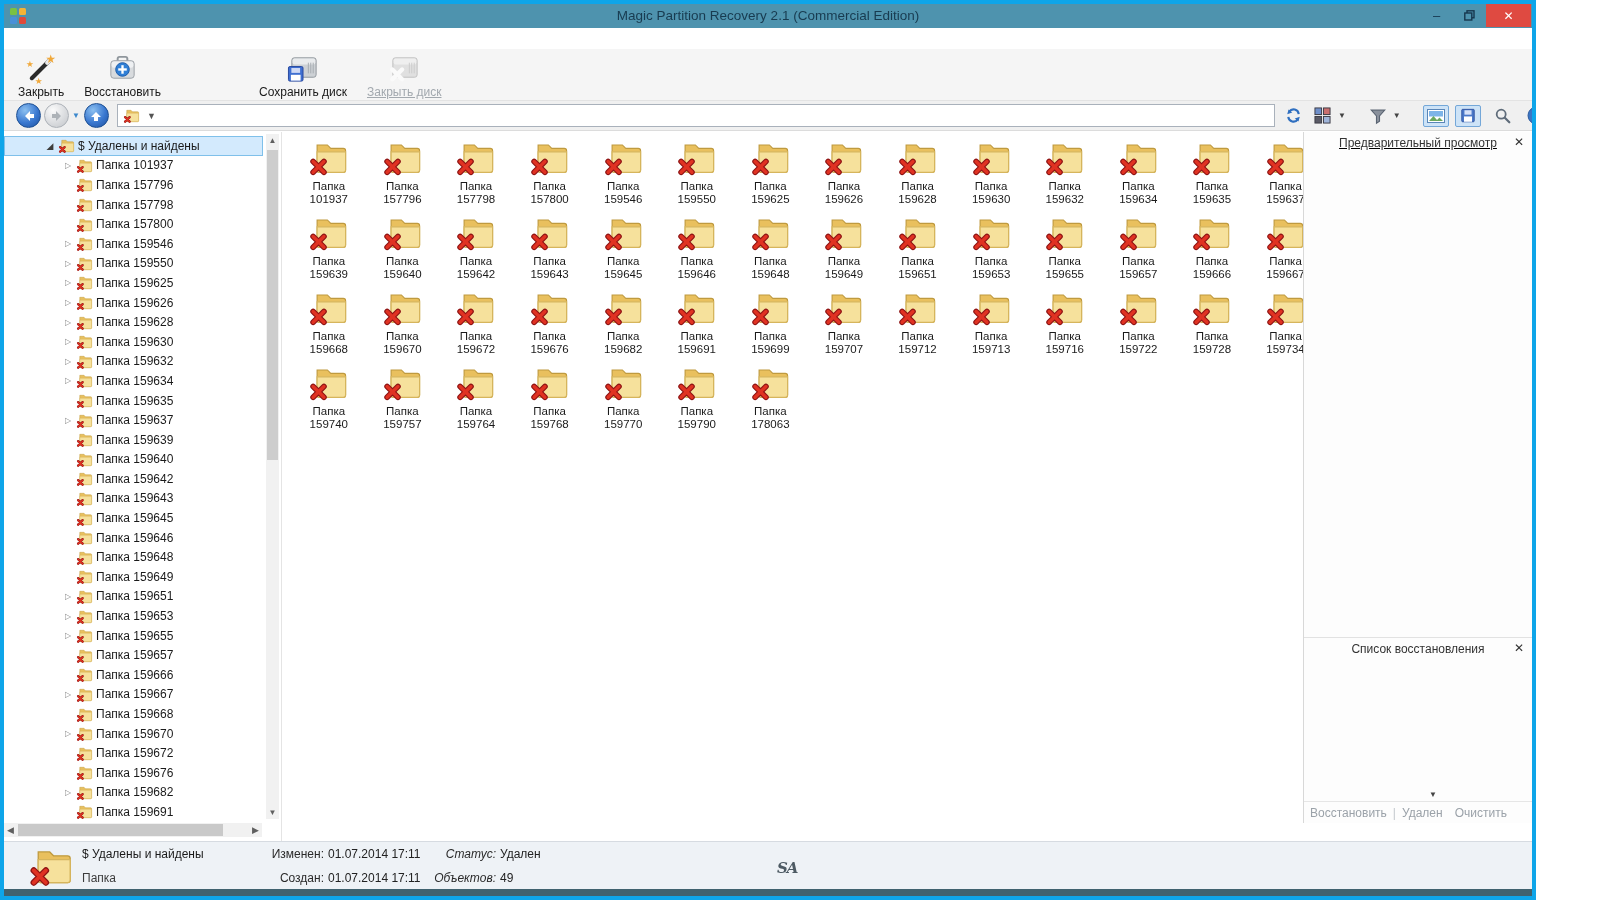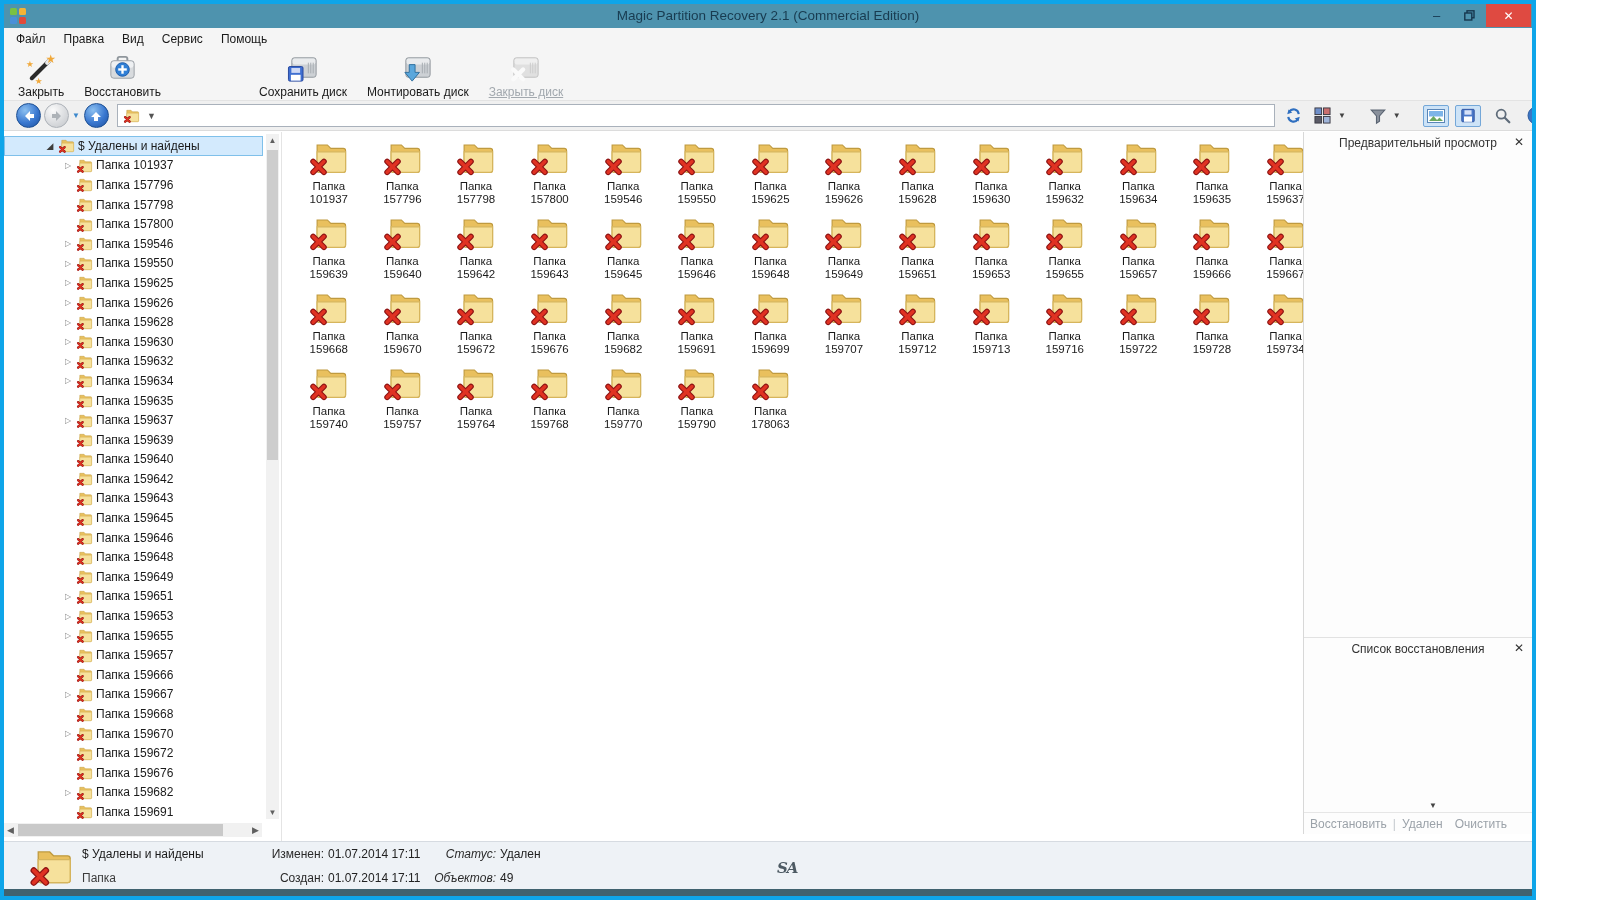--- a/index.html
+++ b/index.html
@@ -69,21 +69,21 @@
   .tree .hscroll .arr { position:absolute; top:0; width:13px; height:14px; font-size:9px; color:#5f5f5f; text-align:center; line-height:14px; }
   .tree .hscroll .arr.lt { left:0; }
   .tree .hscroll .arr.rt { right:0; }
   .tree .hscroll .thumb { position:absolute; top:1px; height:12px; left:14px; width:205px; background:#c9c9c9; }
 
   .grid-area { position:absolute; left:288px; top:5px; width:1032px; display:flex; flex-wrap:wrap; }
   .tile { width:73.6px; height:75px; display:flex; flex-direction:column; align-items:center; font-size:11.5px; color:#1a1a1a; text-align:center; }
   .tile svg { width:41px; height:41px; flex:none; }
   .tile .tlabel { line-height:13px; }
 
-  .rightpanel { position:absolute; right:0; top:0; width:229px; bottom:7px; border-left:1px solid #d8d8d8; background:#fdfdfd; }
+  .rightpanel { position:absolute; right:0; top:0; width:229px; bottom:18px; border-left:1px solid #d8d8d8; background:#fdfdfd;text-decoration:underline; }
   .panel-header { position:relative; height:22px; display:flex; align-items:center; justify-content:center; font-size:12px; color:#333; }
   .panel-header .close-x { position:absolute; right:8px; top:3px; font-size:12px; color:#333; }
   .recovery-section { position:absolute; left:0; right:0; top:505px; border-top:1px solid #e2e2e2; }
   .panel-actions { position:absolute; left:0; right:0; bottom:0; height:22px; border-top:1px solid #e6e6e6; display:flex; align-items:center; font-size:12px; color:#9ba2a9; }
   .panel-actions .act { padding:0 6px; white-space:nowrap; }
   .panel-actions .sep { color:#c4c9ce; }
   .collapse-arrow { position:absolute; bottom:24px; left:125px; font-size:8px; color:#444; }
 
   
   .statusbar { position:absolute; left:0; right:0; bottom:7px; height:48px; background:#eef2f6; border-top:1px solid #d6dbe1; font-size:12px; color:#222; }
@@ -119,27 +119,20 @@
       <div class="win-btn">
         <svg width="11" height="11" viewBox="0 0 11 11">
           <rect x="3" y="0.8" width="7" height="7" fill="none" stroke="#16374e" stroke-width="1.4"></rect>
           <rect x="0.8" y="3" width="7" height="7" fill="#4e93ae" stroke="#16374e" stroke-width="1.4"></rect>
         </svg>
       </div>
       <div class="win-btn win-close">✕</div>
     </div>
   </div>
 
-  <div class="menubar">
-      <div class="menu-item"><span>Файл</span></div>
-      <div class="menu-item"><span>Правка</span></div>
-      <div class="menu-item"><span>Вид</span></div>
-      <div class="menu-item"><span>Сервис</span></div>
-      <div class="menu-item"><span>Помощь</span></div>
-    </div>
 
   <div class="toolbar">
     <div class="tool-btn">
       <svg viewBox="0 0 34 34">
         <line x1="7" y1="27" x2="25" y2="9" stroke="#2a2a2a" stroke-width="4.2" stroke-linecap="round"></line>
         <line x1="22.8" y1="11.2" x2="25" y2="9" stroke="#e9e9e9" stroke-width="4.2" stroke-linecap="round"></line>
         <text x="21" y="11" font-size="12" fill="#f0a83a">★</text>
         <text x="1" y="15" font-size="9" fill="#f0a83a">★</text>
         <text x="10" y="33" font-size="9" fill="#f0a83a">★</text>
       </svg>
@@ -161,31 +154,20 @@
         <rect x="5" y="6" width="25" height="20" rx="2.5" fill="#cdd1d5" stroke="#8f969c"></rect>
         <rect x="5.8" y="6.8" width="23.4" height="6" rx="2" fill="#e9ebed"></rect>
         <line x1="22" y1="11" x2="22" y2="22" stroke="#a5abb1"></line>
         <line x1="24.5" y1="11" x2="24.5" y2="22" stroke="#a5abb1"></line>
         <line x1="27" y1="11" x2="27" y2="22" stroke="#a5abb1"></line>
         <rect x="1.5" y="15" width="15" height="15" rx="1.5" fill="#3f6fd1" stroke="#27479e"></rect>
         <rect x="4.5" y="16.5" width="9" height="5" fill="#cfd9f5"></rect>
         <rect x="4" y="23.5" width="10" height="6" fill="#ffffff"></rect>
       </svg>
       <span class="tb-label">Сохранить диск</span>
-    </div>
-    <div class="tool-btn">
-      <svg viewBox="0 0 34 34">
-        <rect x="5" y="6" width="25" height="20" rx="2.5" fill="#cdd1d5" stroke="#8f969c"></rect>
-        <rect x="5.8" y="6.8" width="23.4" height="6" rx="2" fill="#e9ebed"></rect>
-        <line x1="22" y1="11" x2="22" y2="22" stroke="#a5abb1"></line>
-        <line x1="24.5" y1="11" x2="24.5" y2="22" stroke="#a5abb1"></line>
-        <line x1="27" y1="11" x2="27" y2="22" stroke="#a5abb1"></line>
-        <path d="M8.5 13h6v8h4.5l-7.5 9-7.5-9h4.5z" fill="#5aa7dc" stroke="#2f6f9e"></path>
-      </svg>
-      <span class="tb-label">Монтировать диск</span>
     </div>
     <div class="tool-btn disabled">
       <svg viewBox="0 0 34 34">
         <rect x="5" y="6" width="25" height="20" rx="2.5" fill="#cdd1d5" stroke="#8f969c"></rect>
         <rect x="5.8" y="6.8" width="23.4" height="6" rx="2" fill="#e9ebed"></rect>
         <line x1="22" y1="11" x2="22" y2="22" stroke="#a5abb1"></line>
         <line x1="24.5" y1="11" x2="24.5" y2="22" stroke="#a5abb1"></line>
         <line x1="27" y1="11" x2="27" y2="22" stroke="#a5abb1"></line>
         <g stroke="#ffffff" stroke-width="4.5" stroke-linecap="round">
           <line x1="4.5" y1="18" x2="14.5" y2="28"></line>

